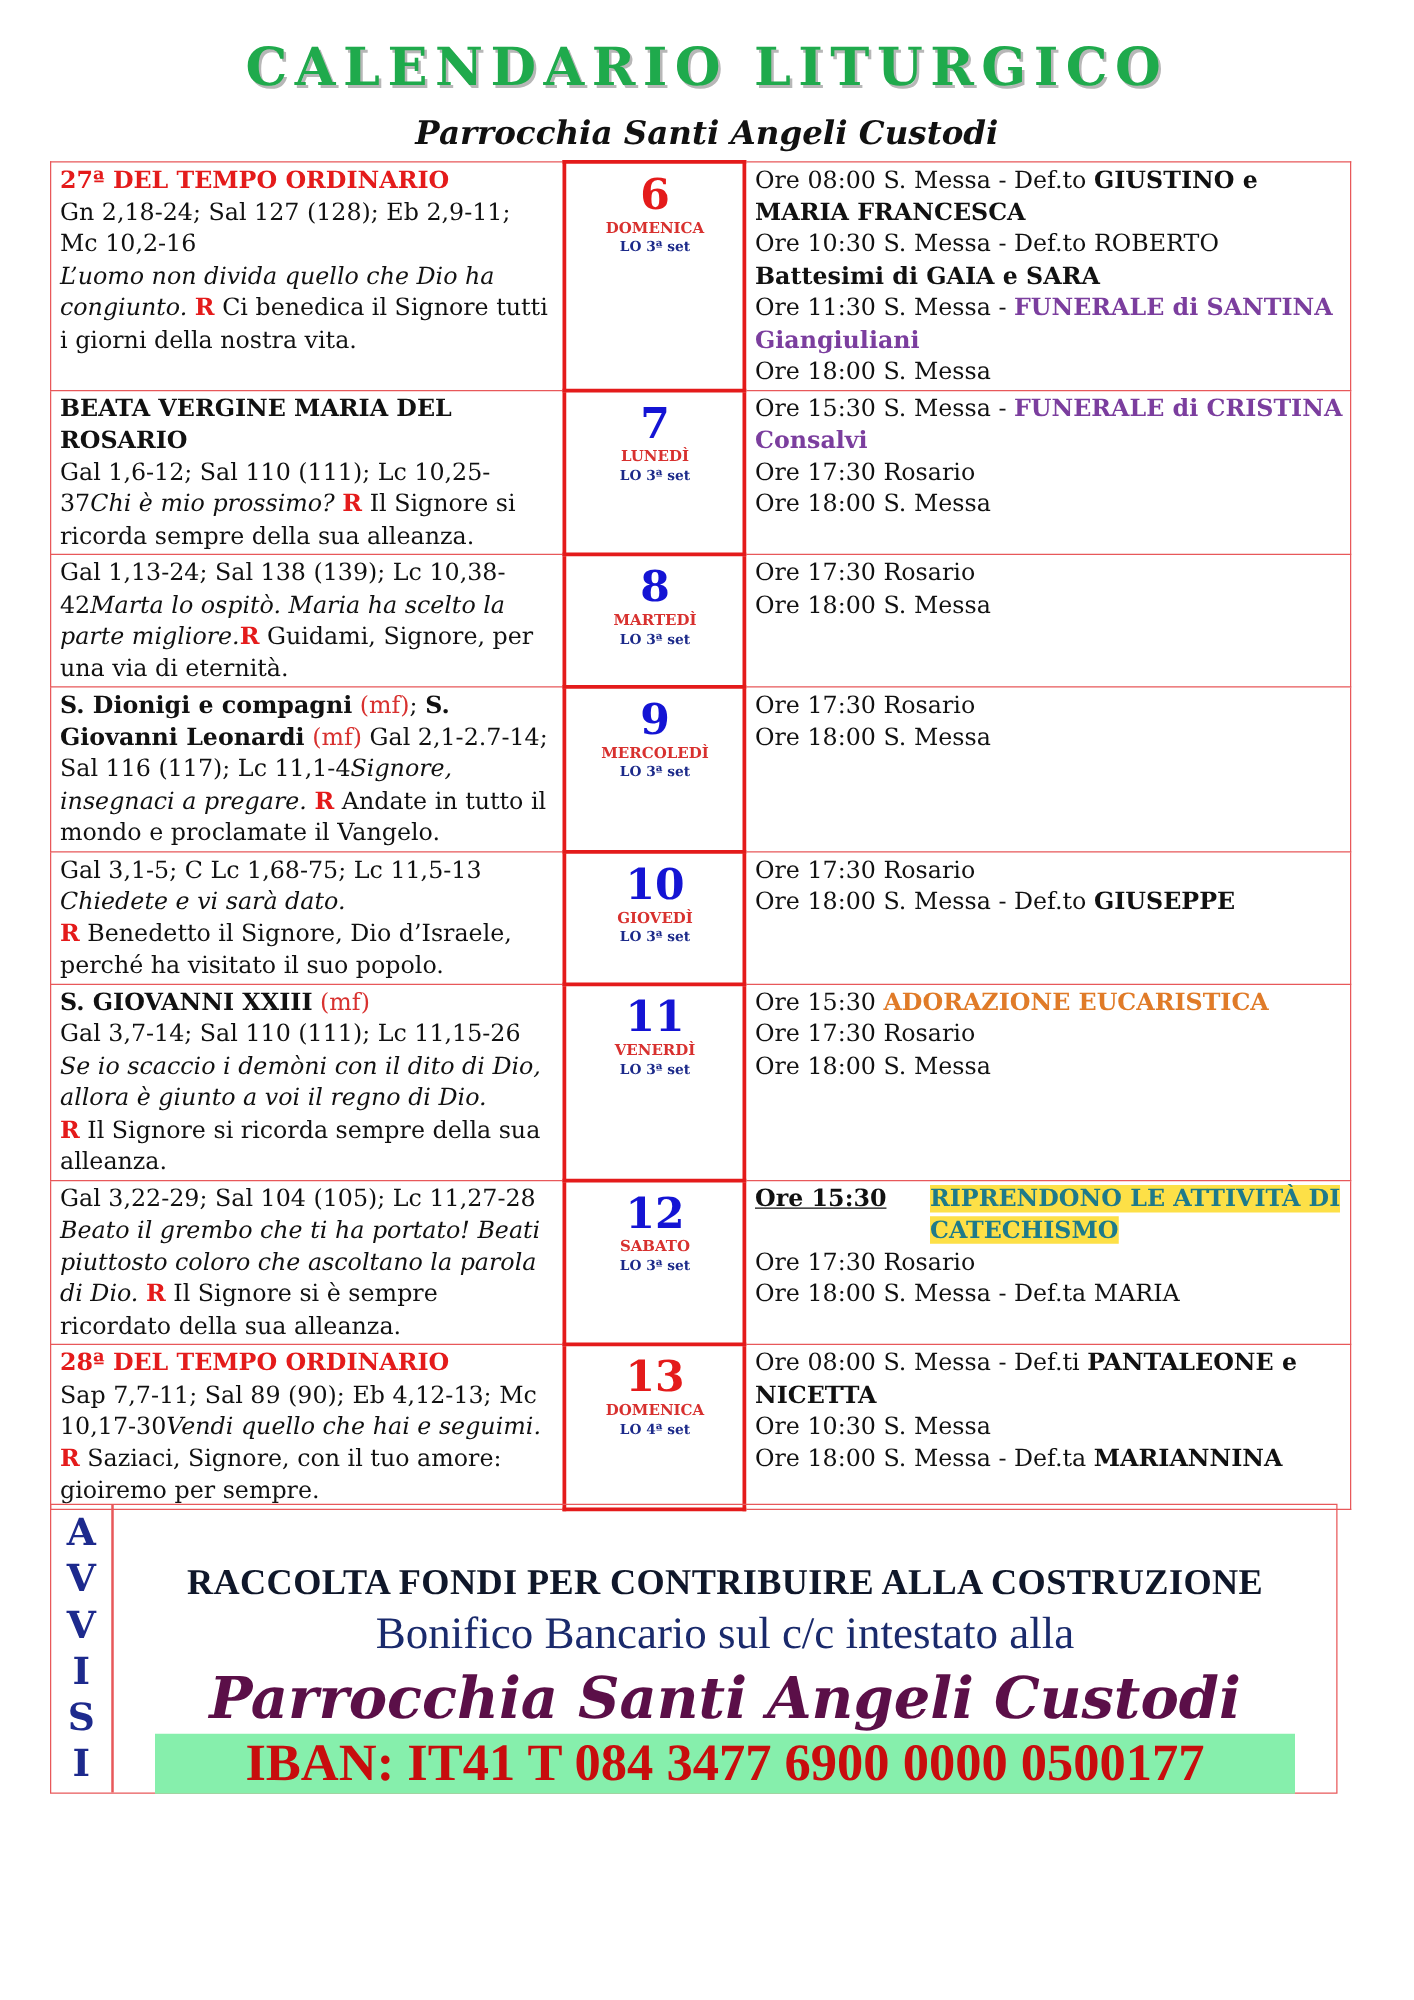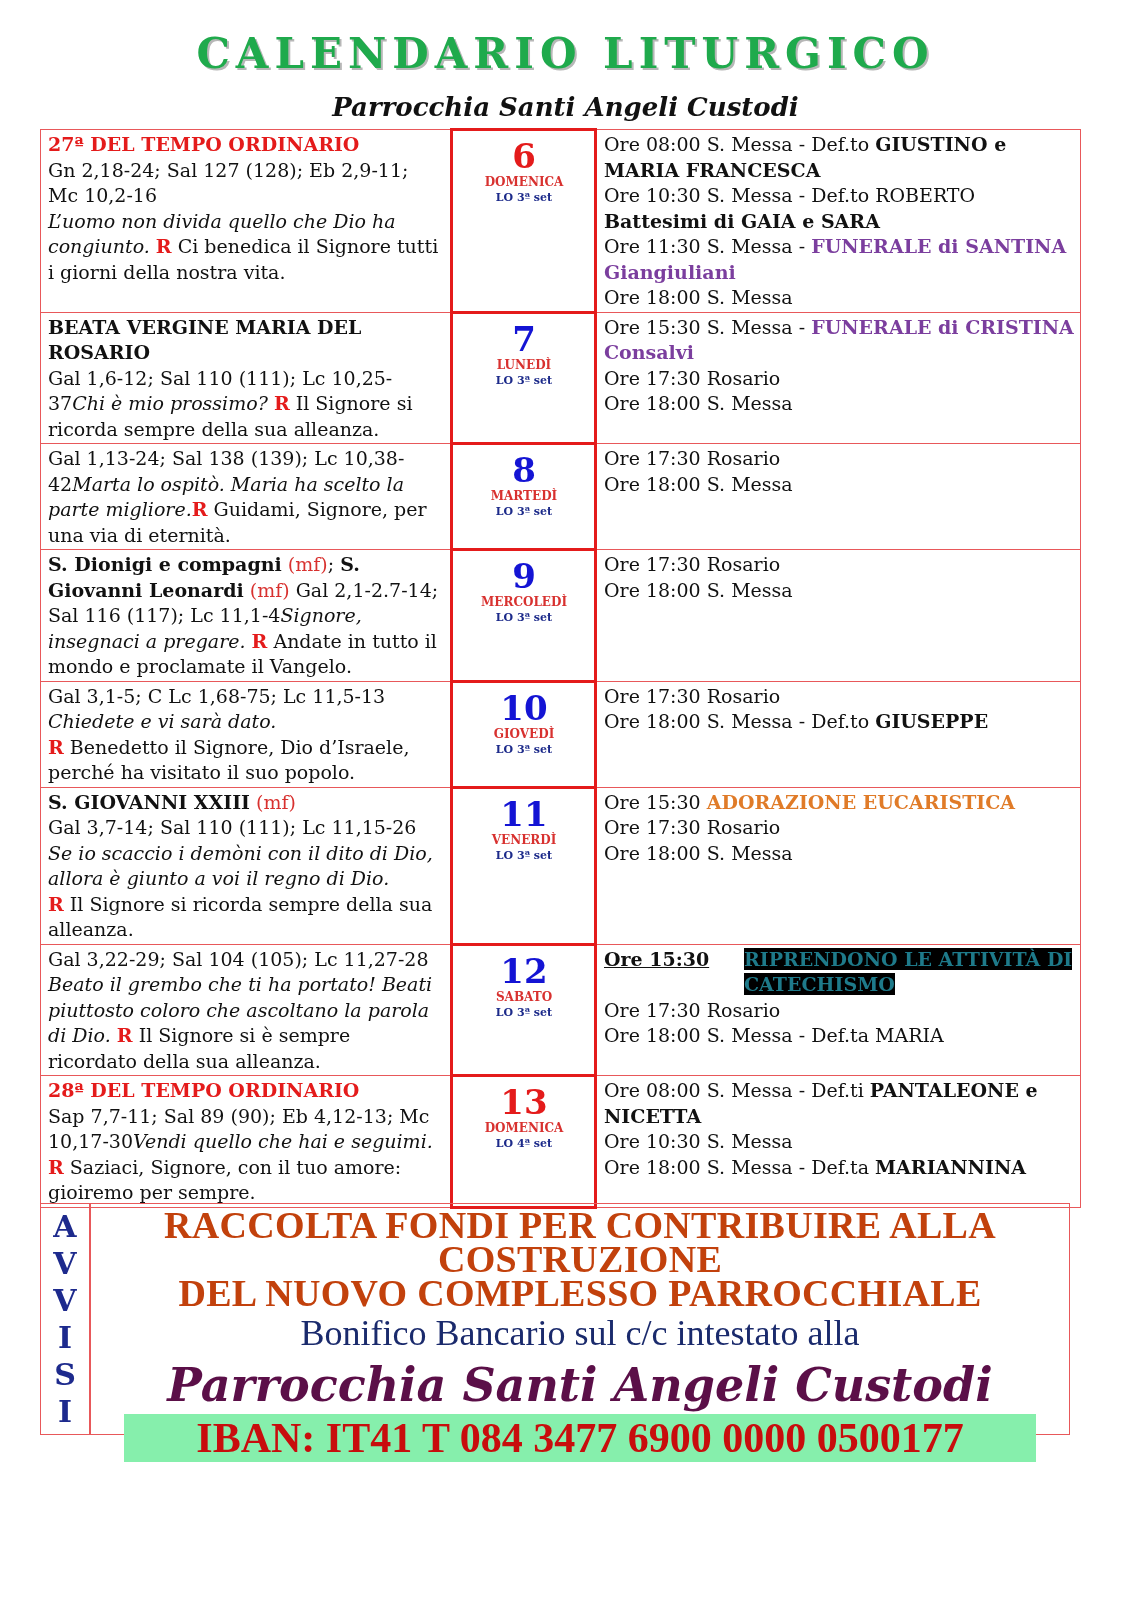--- a/index.html
+++ b/index.html
@@ -25,34 +25,34 @@
   .purple { color: #7b3e9e; font-weight: bold; }
   .orange { color: #e07b28; font-weight: bold; }
   .bold { font-weight: bold; }
   .ital { font-style: italic; }
   .mf { color: #d8312f; }
   .daynum { font-weight: bold; font-size: 34px; line-height: 38px; margin-top: 4px; }
   .daynum.sun { color: #e41b1b; }
   .daynum.week { color: #1414d4; }
   .dayname { color: #d8312f; font-weight: bold; font-size: 12px; line-height: 14px; }
   .lo { color: #1c2a8a; font-weight: bold; font-size: 11px; line-height: 18px; }
-  .hl { background: #000000; color: #1e7a8a; font-weight: bold; }
+  .hl { background: #fde047; color: #1e7a8a; font-weight: bold; }
   .u { text-decoration: underline; font-weight: bold; }
   .catline { display: flex; }
   .catline .t { width: 140px; flex: none; }
   .avvisi {
     position: absolute; left: 40px; top: 1203px; width: 1030px; height: 232px;
     border: 1.5px solid #e8585a; box-sizing: border-box; display: flex;
   }
   .avvisi-side {
     width: 48px; border-right: 2px solid #e8585a; display: flex; flex-direction: column; align-items: center; justify-content: space-around;
     font-family: "DejaVu Serif", serif; font-weight: bold; font-size: 30px; color: #1d2a8d; padding: 4px 0;
   }
   .avvisi-main { flex: 1; text-align: center; padding-top: 4px; }
-  .av1 { font-family: "Liberation Serif", serif; font-weight: bold; font-size: 38px; color: #c2410c; line-height: 34px; letter-spacing: 0.3px; }
+  .av1 { font-family: "Liberation Serif", serif; font-weight: bold; font-size: 29px; color: #0f172a; line-height: 34px; letter-spacing: 0.3px; margin-top: 41px; }
   .av2 { font-family: "Liberation Serif", serif; font-weight: normal; font-size: 36px; color: #1a2a6c; line-height: 46px; }
   .av3 { font-family: "DejaVu Serif", serif; font-style: italic; font-weight: bold; font-size: 46px; color: #5b0f48; line-height: 58px; }
   .av4 { display: inline-block; background: #86efac; font-family: "Liberation Serif", serif; font-weight: bold; font-size: 42px; color: #c80d0d; line-height: 48px; padding: 0 6px; margin-top: 0; width: 900px; }
 </style>
 </head>
 <body>
 
 <div class="title">CALENDARIO LITURGICO</div>
 <div class="subtitle">Parrocchia Santi Angeli Custodi</div>
 
@@ -222,18 +222,17 @@
   <div class="avvisi-side">
     <span>A</span>
     <span>V</span>
     <span>V</span>
     <span>I</span>
     <span>S</span>
     <span>I</span>
   </div>
   <div class="avvisi-main">
     <div class="av1">RACCOLTA FONDI PER CONTRIBUIRE ALLA COSTRUZIONE</div>
-    <div class="av1">DEL NUOVO COMPLESSO PARROCCHIALE</div>
     <div class="av2">Bonifico Bancario sul c/c intestato alla</div>
     <div class="av3">Parrocchia Santi Angeli Custodi</div>
     <div class="av4">IBAN: IT41 T 084 3477 6900 0000 0500177</div>
   </div>
 </div>
 
 </body></html>

